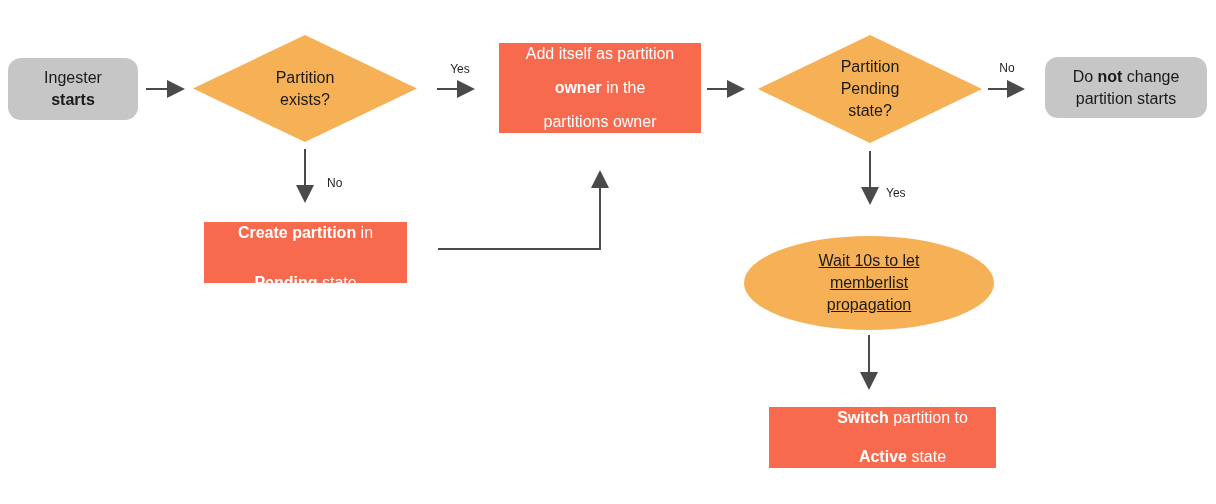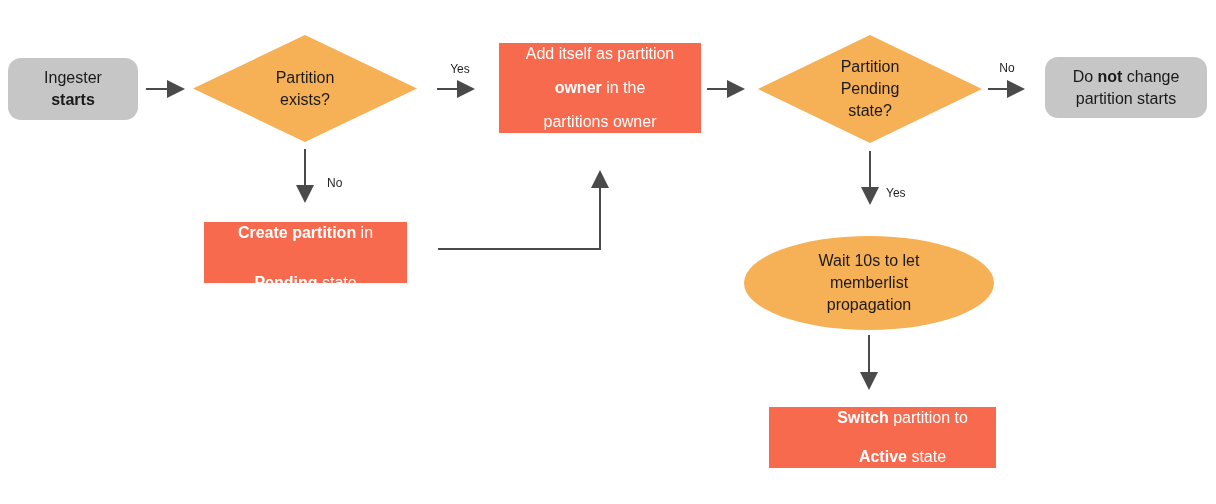--- a/index.html
+++ b/index.html
@@ -10,21 +10,21 @@
   body{font-family:"Liberation Sans","DejaVu Sans",sans-serif;}
   .canvas{position:relative;width:1216px;height:504px;background:#fff;overflow:hidden;}
   .edges{position:absolute;left:0;top:0;width:1216px;height:504px;pointer-events:none;}
   .node{position:absolute;display:flex;flex-direction:column;justify-content:center;
         align-items:center;text-align:center;font-size:16px;line-height:22px;color:var(--text-dark);}
   .node .ln{white-space:nowrap;}
   .rect{background:var(--node-gray);border-radius:13px;}
   .process{background:var(--node-red);color:var(--text-light);justify-content:space-between;}
   .decision{background:var(--node-orange);
             clip-path:polygon(50% 0,100% 50%,50% 100%,0 50%);}
-  .terminator{background:var(--node-orange);border-radius:50%;}
+  .terminator{background:var(--node-orange);border-radius:50%;text-decoration:underline;}
   .edge-label{position:absolute;font-size:12px;line-height:20px;color:#1f1f1f;
               text-align:center;width:40px;}
   .edge-label.left{text-align:left;}
   b{font-weight:700;}
 </style>
 </head>
 <body>
 
 <div class="canvas">
 

